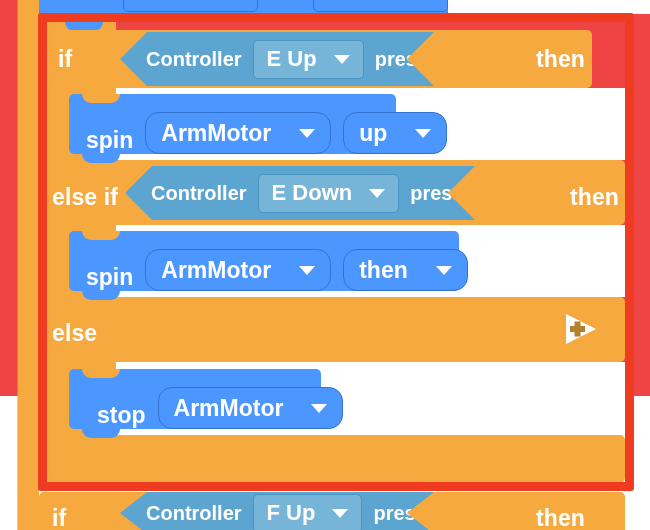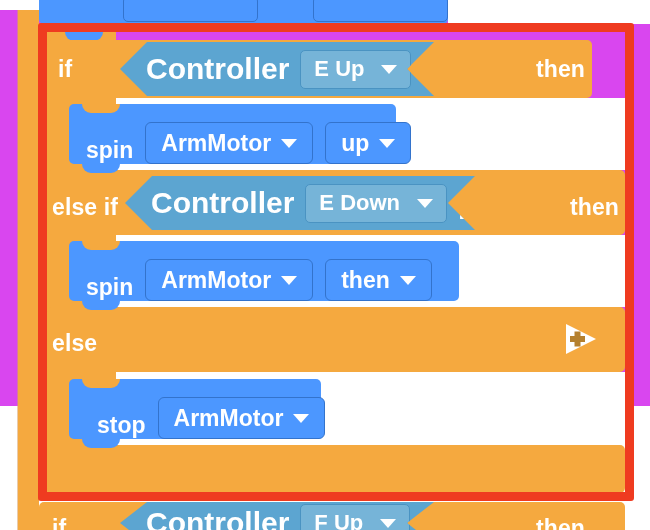--- a/index.html
+++ b/index.html
@@ -2,21 +2,21 @@
 <html><head>
 <meta charset="utf-8">
 <style>
   * { box-sizing: border-box; margin: 0; padding: 0; }
   html, body {
     width: 650px; height: 530px;
     background: #ffffff;
     font-family: "Liberation Sans", sans-serif;
     overflow: hidden;
   }
-  #stage { position: relative; width: 650px; height: 396px; background:#d946ef;margin-top:10px; }
+  #stage { position: relative; width: 650px; height: 396px; background:#ef4444; }
 
   
   .outer-arm {
     position:absolute; left:18px; top:0; width:21px; height:530px;
     background:#F5A93F;
   }
   .outer-arm-shadow {
     position:absolute; left:17px; top:0; width:2px; height:530px;
     background:#d9a066; opacity:.55;
   }
@@ -76,21 +76,21 @@
 
   
   .hex {
     position:absolute; height:54px; z-index:5;
     background:#5CA5D1;
     display:flex; align-items:center;
     padding:0 26px;
     clip-path: polygon(27px 0, 100% 0, calc(100% - 27px) 50%, 100% 100%, 27px 100%, 0 50%);
   }
   .hex-word {
-    color:#fff; font-size:30px; font-weight:bold; white-space:nowrap;
+    color:#fff; font-size:20px; font-weight:bold; white-space:nowrap;
   }
   .hex-dd {
     background:#76B4D8; border:1px solid #4A93C2; border-radius:5px;
     height:39px; margin:0 11px;
     display:flex; align-items:center; gap:17px;
     padding:0 13px;
   }
   .hex-dd .lbl { color:#fff; font-size:22px; font-weight:bold; white-space:nowrap; }
 
   
@@ -106,23 +106,23 @@
     background:#F5A93F; border-bottom-left-radius:9px; border-bottom-right-radius:9px;
   }
   .stmt::after { 
     content:""; position:absolute; left:13px; top:100%; width:38px; height:9px;
     background:#4C97FF; border-bottom-left-radius:9px; border-bottom-right-radius:9px;
   }
   .stmt-word {
     color:#fff; font-size:23px; font-weight:bold; white-space:nowrap; margin-right:12px;
   }
   .stmt-dd {
-    background:#4C97FF; border:1px solid #3373CC; border-radius:6px;
+    background:#4C97FF; border:1px solid #3373CC; border-radius:14px;
     height:42px; margin-right:12px;
-    display:flex; align-items:center; gap:10px;
+    display:flex; align-items:center; gap:28px;
     padding:0 15px;
   }
   .stmt-dd .lbl { color:#fff; font-size:23px; font-weight:bold; white-space:nowrap; }
 
   
   .caret {
     width:0; height:0;
     border-left:8px solid transparent;
     border-right:8px solid transparent;
     border-top:9px solid #ffffff;

